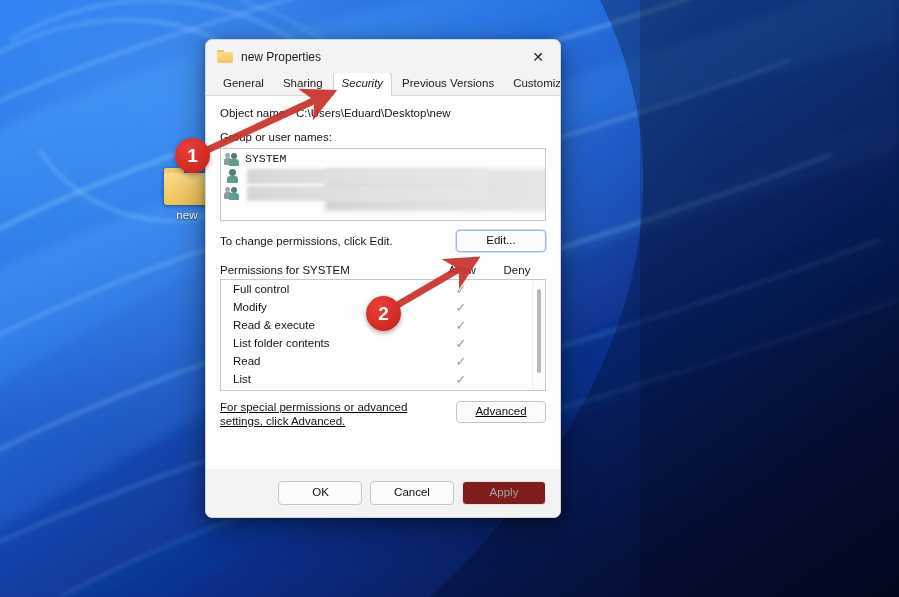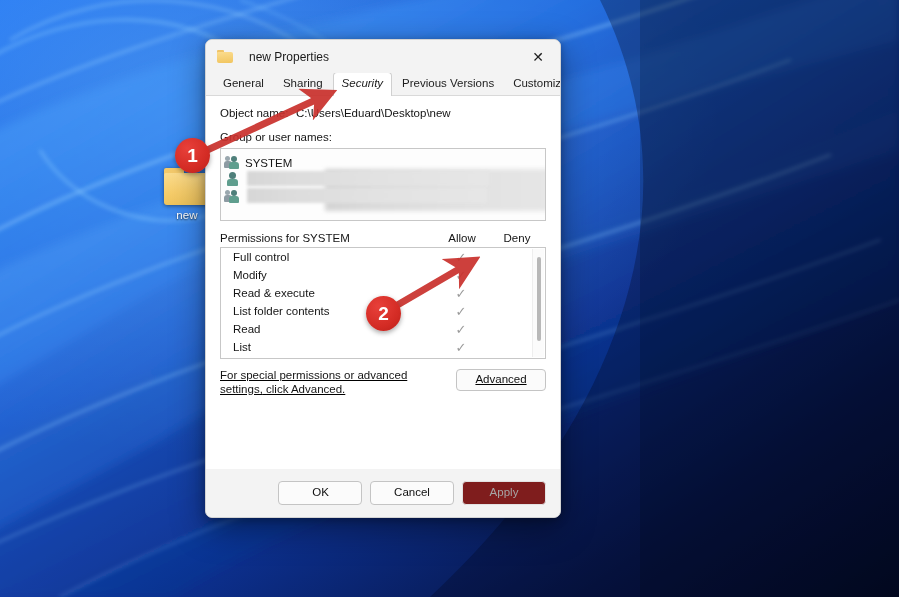--- a/index.html
+++ b/index.html
@@ -43,21 +43,21 @@
     width: 356px; height: 479px;
     background: #f3f3f3;
     border-radius: 7px;
     border: 1px solid #d3d3d3;
     box-shadow: 0 10px 34px rgba(0,0,0,.40), 0 2px 10px rgba(0,0,0,.28);
     z-index: 6;
     overflow: hidden;
   }
   #titlebar {
     height: 33px; position: relative; background: #f3f3f3;
-    display: flex; align-items: center; padding-left: 11px; gap: 8px;
+    display: flex; align-items: center; padding-left: 11px;
   }
   #titlebar .t-folder {
     width: 16px; height: 13px; position: relative; margin-right: 8px; flex: none;
   }
   #titlebar .t-folder .tt { position:absolute; left:0; top:0; width:7px; height:3px;
     background:#f0c468; border-radius:1px 1px 0 0; }
   #titlebar .t-folder .tb { position:absolute; left:0; top:2px; width:16px; height:11px;
     background: linear-gradient(175deg,#fbdc8e,#f1c55f); border-radius:1px 2px 2px 2px; }
   #titlebar .t-text { font-size: 12px; color: #1b1b1b; }
   #close-btn {
@@ -92,21 +92,21 @@
   .row-objname { display: flex; font-size: 11.5px; color: #141414; margin-bottom: 12px; }
   .row-objname .k { width: 76px; flex: none; }
   .row-objname .v { }
 
   .section-label { font-size: 11.5px; color: #141414; margin-bottom: 5px; }
 
   #userlist {
     height: 73px; border: 1px solid #c7c7c7; background: #fdfdfd;
     padding: 3px 2px 0 4px; overflow: hidden; position: relative;
   }
-  .ulrow { display: flex; align-items: flex-end; height: 17px; gap: 5px; }
+  .ulrow { display: flex; align-items: flex-start; height: 17px; gap: 5px; font-family: Liberation Mono, monospace; }
   .ulrow .nm { font-size: 11.5px; color: #151515; }
   .blurbox {
     height: 15px; border-radius: 1px;
     background: linear-gradient(90deg,#d6d6d6 0%, #dcdcdc 18%, #e2e2e2 55%, #e6e6e6 100%);
     filter: blur(1.6px);
   }
   .blurbox.b1 { width: 242px; margin-left: 2px; }
   .blurbox.b2 { width: 240px; margin-left: 2px; }
   .blurwide {
     position: absolute; left: 104px; top: 20px; width: 243px; height: 42px;
@@ -323,20 +323,24 @@
         <span class="uico group">
           <i class="h1"></i>
             <i class="bd1"></i>
             <i class="h2"></i>
             <i class="bd2"></i>
         </span>
         <span class="blurbox b2"></span>
       </div>
     </div>
 
+    <div class="hintrow">
+      <span class="txt">To change permissions, click Edit.</span>
+      <span class="btn" id="edit-button">Edit...</span>
+    </div>
 
     <div class="permhdr">
       <span class="ttl">Permissions for SYSTEM</span>
       <span class="ah">Allow</span>
       <span class="dh">Deny</span>
     </div>
 
     <div id="permlist">
       <div class="prow">
         <span class="pname">Full control</span>

